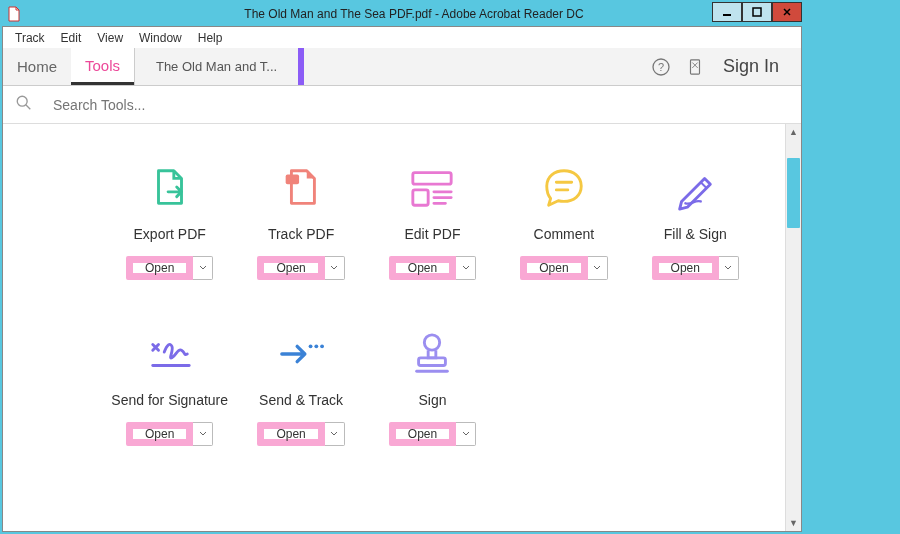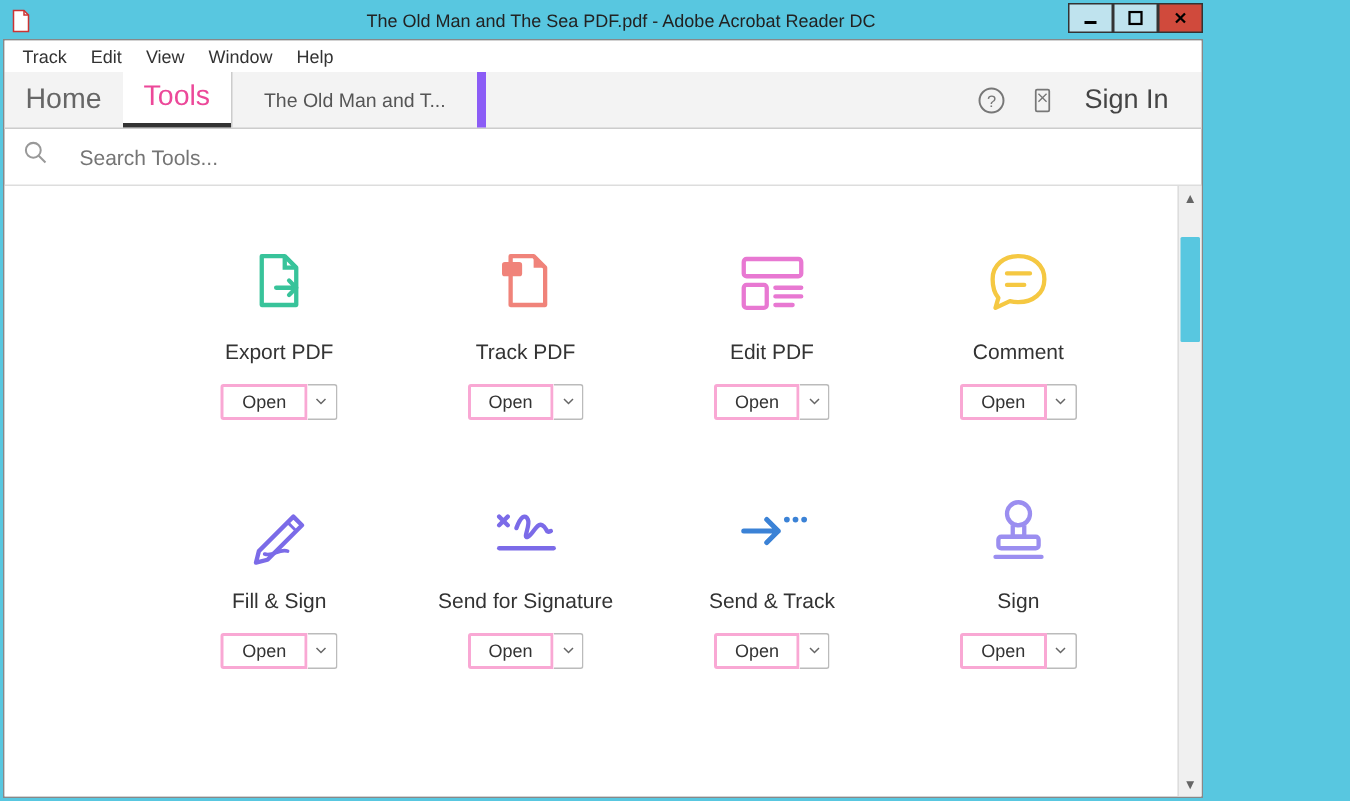--- a/index.html
+++ b/index.html
@@ -15,37 +15,37 @@
 .tbtn.max { background: #bfe3ee; }
 .tbtn.close { background: #d04a3c; }
 
 .inner { flex: 1; background: #fff; border: 1px solid #888; display: flex; flex-direction: column; overflow: hidden; }
 
 .menubar { height: 21px; background: #fff; display: flex; align-items: center; padding: 0 4px; font-size: 12px; color: #333; }
 .menubar span { padding: 2px 8px; cursor: pointer; }
 
 .tabbar { height: 38px; background: #f3f3f3; border-bottom: 1px solid #ccc; display: flex; align-items: stretch; }
 .tabbar .left { display: flex; align-items: stretch; }
-.toptab { padding: 0 14px; display: flex; align-items: center; font-size: 19px; color: #666; cursor: pointer; }
+.toptab { padding: 0 14px; display: flex; align-items: center; font-size: 15px; color: #666; cursor: pointer; }
 .toptab.active { background: #fff; border-bottom: 3px solid #333; color: #ec4899; font-weight: 500; }
 .doctab { width: 170px; border-left: 1px solid #ccc; border-right: 6px solid #8b5cf6; display: flex; align-items: center; justify-content: center; font-size: 13px; color: #555; }
 .tabbar .right { margin-left: auto; display: flex; align-items: center; gap: 14px; padding-right: 18px; }
 .topicon { width: 20px; height: 20px; display: flex; align-items: center; justify-content: center; cursor: pointer; }
 .signin { font-size: 18px; color: #444; cursor: pointer; padding: 0 4px; }
 
 .searchbar { height: 38px; border-bottom: 1px solid #ddd; display: flex; align-items: center; padding: 0 12px; gap: 20px; }
 .searchbar input { border: none; outline: none; font-size: 14px; color: #888; flex: 1; }
 
 .content { flex: 1; position: relative; overflow: hidden; background: #fff; }
-.grid { display: grid; grid-template-columns: repeat(4, 1fr); column-gap: 0; row-gap: 50px; padding: 40px 40px 0 60px; margin-left: 41px; }
+.grid { display: grid; grid-template-columns: repeat(5, 1fr); column-gap: 0; row-gap: 50px; padding: 40px 40px 0 60px; margin-left: 41px; }
 .tool { display: flex; flex-direction: column; align-items: center; gap: 14px; }
 .tool-icon { width: 48px; height: 48px; display: flex; align-items: center; justify-content: center; }
 .tool-label { font-size: 14px; color: #333; }
 .open-split { display: flex; height: 24px; }
-.open-btn { border: 2px solid #f9a8d4; background: #fff; font-size: 12px; color: #333; padding: 0 12px; display: flex; align-items: center; cursor: pointer; border-radius: 2px 0 0 2px; }
+.open-btn { border: 7px solid #f9a8d4; background: #fff; font-size: 12px; color: #333; padding: 0 12px; display: flex; align-items: center; cursor: pointer; border-radius: 2px 0 0 2px; }
 .open-caret { border: 1px solid #bbb; border-left: none; background: #fff; width: 20px; display: flex; align-items: center; justify-content: center; cursor: pointer; border-radius: 0 2px 2px 0; }
 
 .vscroll { position: absolute; right: 0; top: 0; bottom: 0; width: 16px; background: #f0f0f0; border-left: 1px solid #ddd; display: flex; flex-direction: column; }
 .vs-btn { height: 16px; display: flex; align-items: center; justify-content: center; background: #f0f0f0; cursor: pointer; font-size: 9px; color: #666; }
 .vs-track { flex: 1; position: relative; }
 .vs-thumb { position: absolute; top: 18px; left: 1px; right: 1px; height: 70px; background: #58c7e0; border-radius: 1px; }
 </style>
 </head>
 <body>
 

